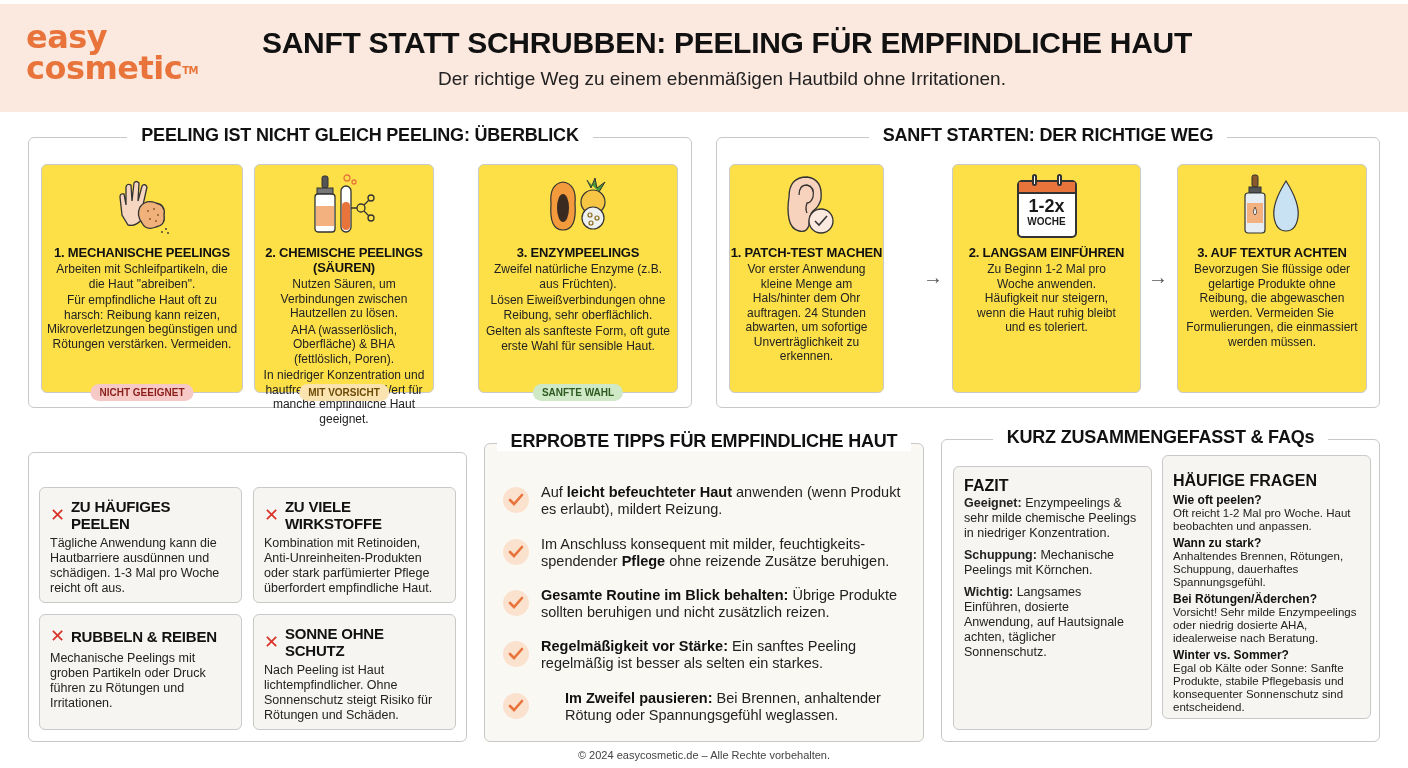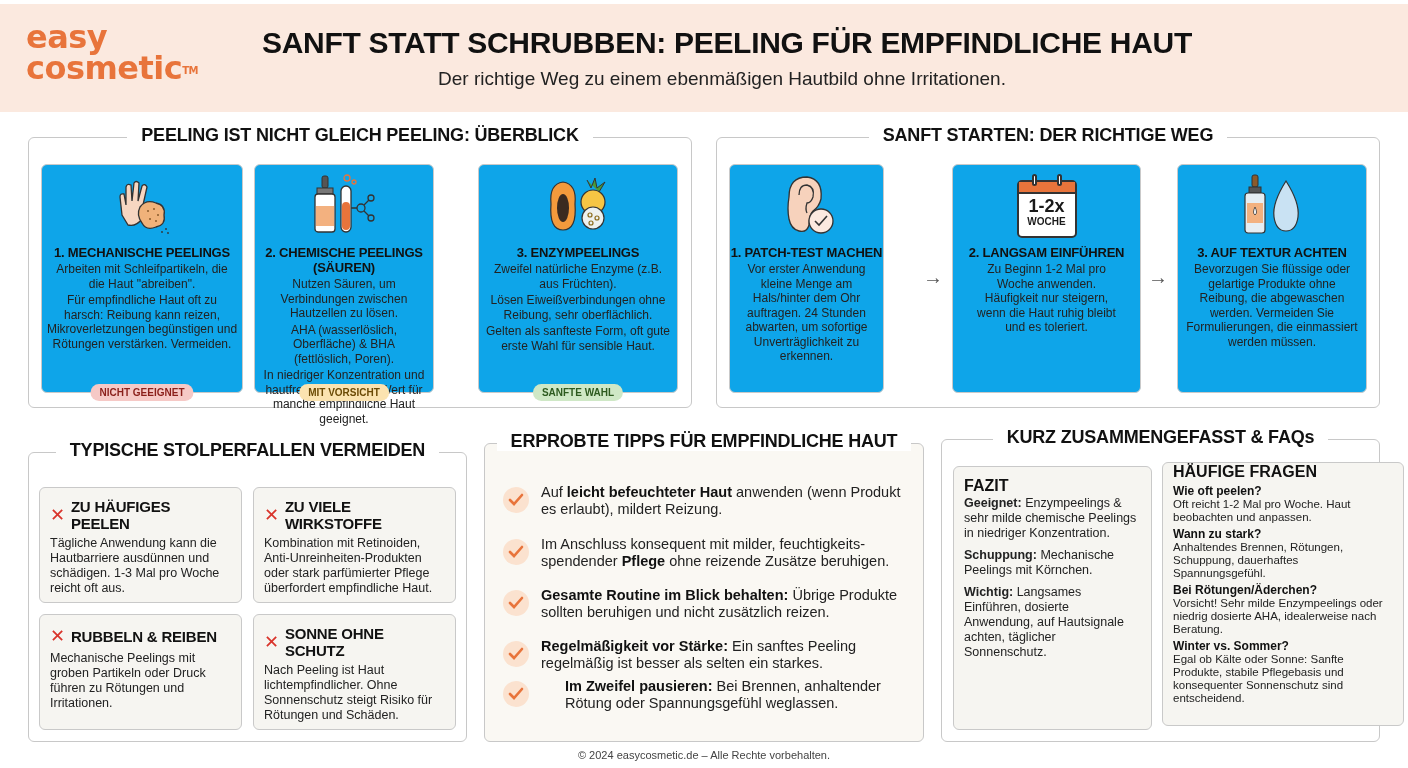--- a/index.html
+++ b/index.html
@@ -9,21 +9,21 @@
   .header { position: absolute; left: 0; top: 4px; width: 1408px; height: 108px; background: #fbe9df; }
   .logo { position: absolute; left: 26px; top: 18px; color: #e8743b; font-family: "DejaVu Sans", sans-serif; font-weight: bold; font-size: 32px; line-height: 31px; letter-spacing: -0.5px; }
   .logo .tm { font-size: 10px; vertical-align: top; position: relative; top: 2px; }
   .title { position: absolute; left: 0; width: 1454px; text-align: center; top: 22px; font-weight: bold; font-size: 30px; letter-spacing: -0.3px; color: #111; }
   .subtitle { position: absolute; left: 0; width: 1444px; text-align: center; top: 64px; font-size: 19px; color: #222; }
 
   .section { position: absolute; border: 1.5px solid #c8c8c8; border-radius: 6px; background: #fff; }
   .section-title { position: absolute; top: -13px; left: 0; right: 0; text-align: center; }
   .section-title span { background: #fff; padding: 0 14px; font-weight: bold; font-size: 18px; color: #111; letter-spacing: -0.2px; }
 
-  .card { position: absolute; background: #0ea5e9; border: 1.5px solid #c9c9c9; border-radius: 6px; text-align: center; }
+  .card { position: absolute; background: #fde047; border: 1.5px solid #c9c9c9; border-radius: 6px; text-align: center; }
   .card h3 { font-size: 13px; font-weight: bold; margin-top: 0; color: #111; letter-spacing: -0.2px; }
   .card p { font-size: 12px; line-height: 14.5px; color: #222; margin-top: 2px; }
   .icon-wrap { height: 80px; display: flex; align-items: center; justify-content: center; }
 
   .badge { position: absolute; bottom: -9px; left: 50%; transform: translateX(-50%); font-size: 10px; font-weight: bold; padding: 3px 9px; border-radius: 9px; white-space: nowrap; }
 
   .arrow { position: absolute; font-size: 20px; color: #555; }
 
   .pit-card { position: absolute; background: #f6f5f1; border: 1.5px solid #c9c9c9; border-radius: 6px; padding: 10px 10px; }
   .pit-card h4 { font-size: 15px; font-weight: bold; color: #111; display: flex; align-items: center; gap: 6px; letter-spacing: -0.2px; }
@@ -169,21 +169,20 @@
         <path d="M13 34 Q10 40 13 42 Q16 40 13 34Z" fill="#fff" stroke="#333" stroke-width="0.8"></path>
         <path d="M44 8 Q30 30 32 44 Q34 58 44 58 Q54 58 56 44 Q58 30 44 8Z" fill="#c9e2f3" stroke="#333" stroke-width="1.2"></path>
       </svg>
     </div>
     <h3>3. AUF TEXTUR ACHTEN</h3>
     <p style="padding:0 6px;">Bevorzugen Sie flüssige oder gelartige Produkte ohne Reibung, die abgewaschen werden. Vermeiden Sie Formulierungen, die einmassiert werden müssen.</p>
   </div>
 </div>
 
 <div class="section" style="left:28px; top:452px; width:439px; height:290px;">
-  <div class="section-title"><span>TYPISCHE STOLPERFALLEN VERMEIDEN</span></div>
 
   <div class="pit-card" style="left:10px; top:34px; width:203px; height:116px;">
     <h4>
         <span class="x">✕</span>
         <span>ZU HÄUFIGES PEELEN</span>
       </h4>
     <p>Tägliche Anwendung kann die Hautbarriere ausdünnen und schädigen. 1-3 Mal pro Woche reicht oft aus.</p>
   </div>
   <div class="pit-card" style="left:224px; top:34px; width:203px; height:116px;">
     <h4>
@@ -236,41 +235,41 @@
     <span class="txt"><span></span><b>Gesamte Routine im Blick behalten:</b><span> Übrige Produkte sollten beruhigen und nicht zusätzlich reizen.</span></span>
   </div>
   <div class="tip" style="top:194px;">
     <span class="check">
         <svg width="16" height="14" viewBox="0 0 16 14">
           <path d="M2 7 L6 11 L14 2" fill="none" stroke="#e8743b" stroke-width="2.6" stroke-linecap="round"></path>
         </svg>
       </span>
     <span class="txt"><span></span><b>Regelmäßigkeit vor Stärke:</b><span> Ein sanftes Peeling regelmäßig ist besser als selten ein starkes.</span></span>
   </div>
-  <div class="tip" style="top:234px;gap:36px;">
+  <div class="tip" style="top:246px;gap:36px;">
     <span class="check">
         <svg width="16" height="14" viewBox="0 0 16 14">
           <path d="M2 7 L6 11 L14 2" fill="none" stroke="#e8743b" stroke-width="2.6" stroke-linecap="round"></path>
         </svg>
       </span>
     <span class="txt"><span></span><b>Im Zweifel pausieren:</b><span> Bei Brennen, anhaltender Rötung oder Spannungsgefühl weglassen.</span></span>
   </div>
 </div>
 
 <div class="section" style="left:941px; top:439px; width:439px; height:303px;">
   <div class="section-title"><span>KURZ ZUSAMMENGEFASST &amp; FAQs</span></div>
 
   <div class="sum-card" style="left:11px; top:26px; width:199px; height:264px;">
     <h4>FAZIT</h4>
     <div class="item"><b>Geeignet:</b><span> Enzympeelings &amp; sehr milde chemische Peelings in niedriger Konzentration.</span></div>
     <div class="item"><b>Schuppung:</b><span> Mechanische Peelings mit Körnchen.</span></div>
     <div class="item"><b>Wichtig:</b><span> Langsames Einführen, dosierte Anwendung, auf Hautsignale achten, täglicher Sonnenschutz.</span></div>
   </div>
 
-  <div class="sum-card" style="left:220px; top:22px; width:242px; height:264px; padding-top:0;">
+  <div class="sum-card" style="left:220px; top:15px; width:209px; height:264px; padding-top:16px;">
     <h4 style="margin-bottom:0;">HÄUFIGE FRAGEN</h4>
     <div class="faq-q">Wie oft peelen?</div>
     <div class="faq-a">Oft reicht 1-2 Mal pro Woche. Haut beobachten und anpassen.</div>
     <div class="faq-q">Wann zu stark?</div>
     <div class="faq-a">Anhaltendes Brennen, Rötungen, Schuppung, dauerhaftes Spannungsgefühl.</div>
     <div class="faq-q">Bei Rötungen/Äderchen?</div>
     <div class="faq-a">Vorsicht! Sehr milde Enzympeelings oder niedrig dosierte AHA, idealerweise nach Beratung.</div>
     <div class="faq-q">Winter vs. Sommer?</div>
     <div class="faq-a">Egal ob Kälte oder Sonne: Sanfte Produkte, stabile Pflegebasis und konsequenter Sonnenschutz sind entscheidend.</div>
   </div>

